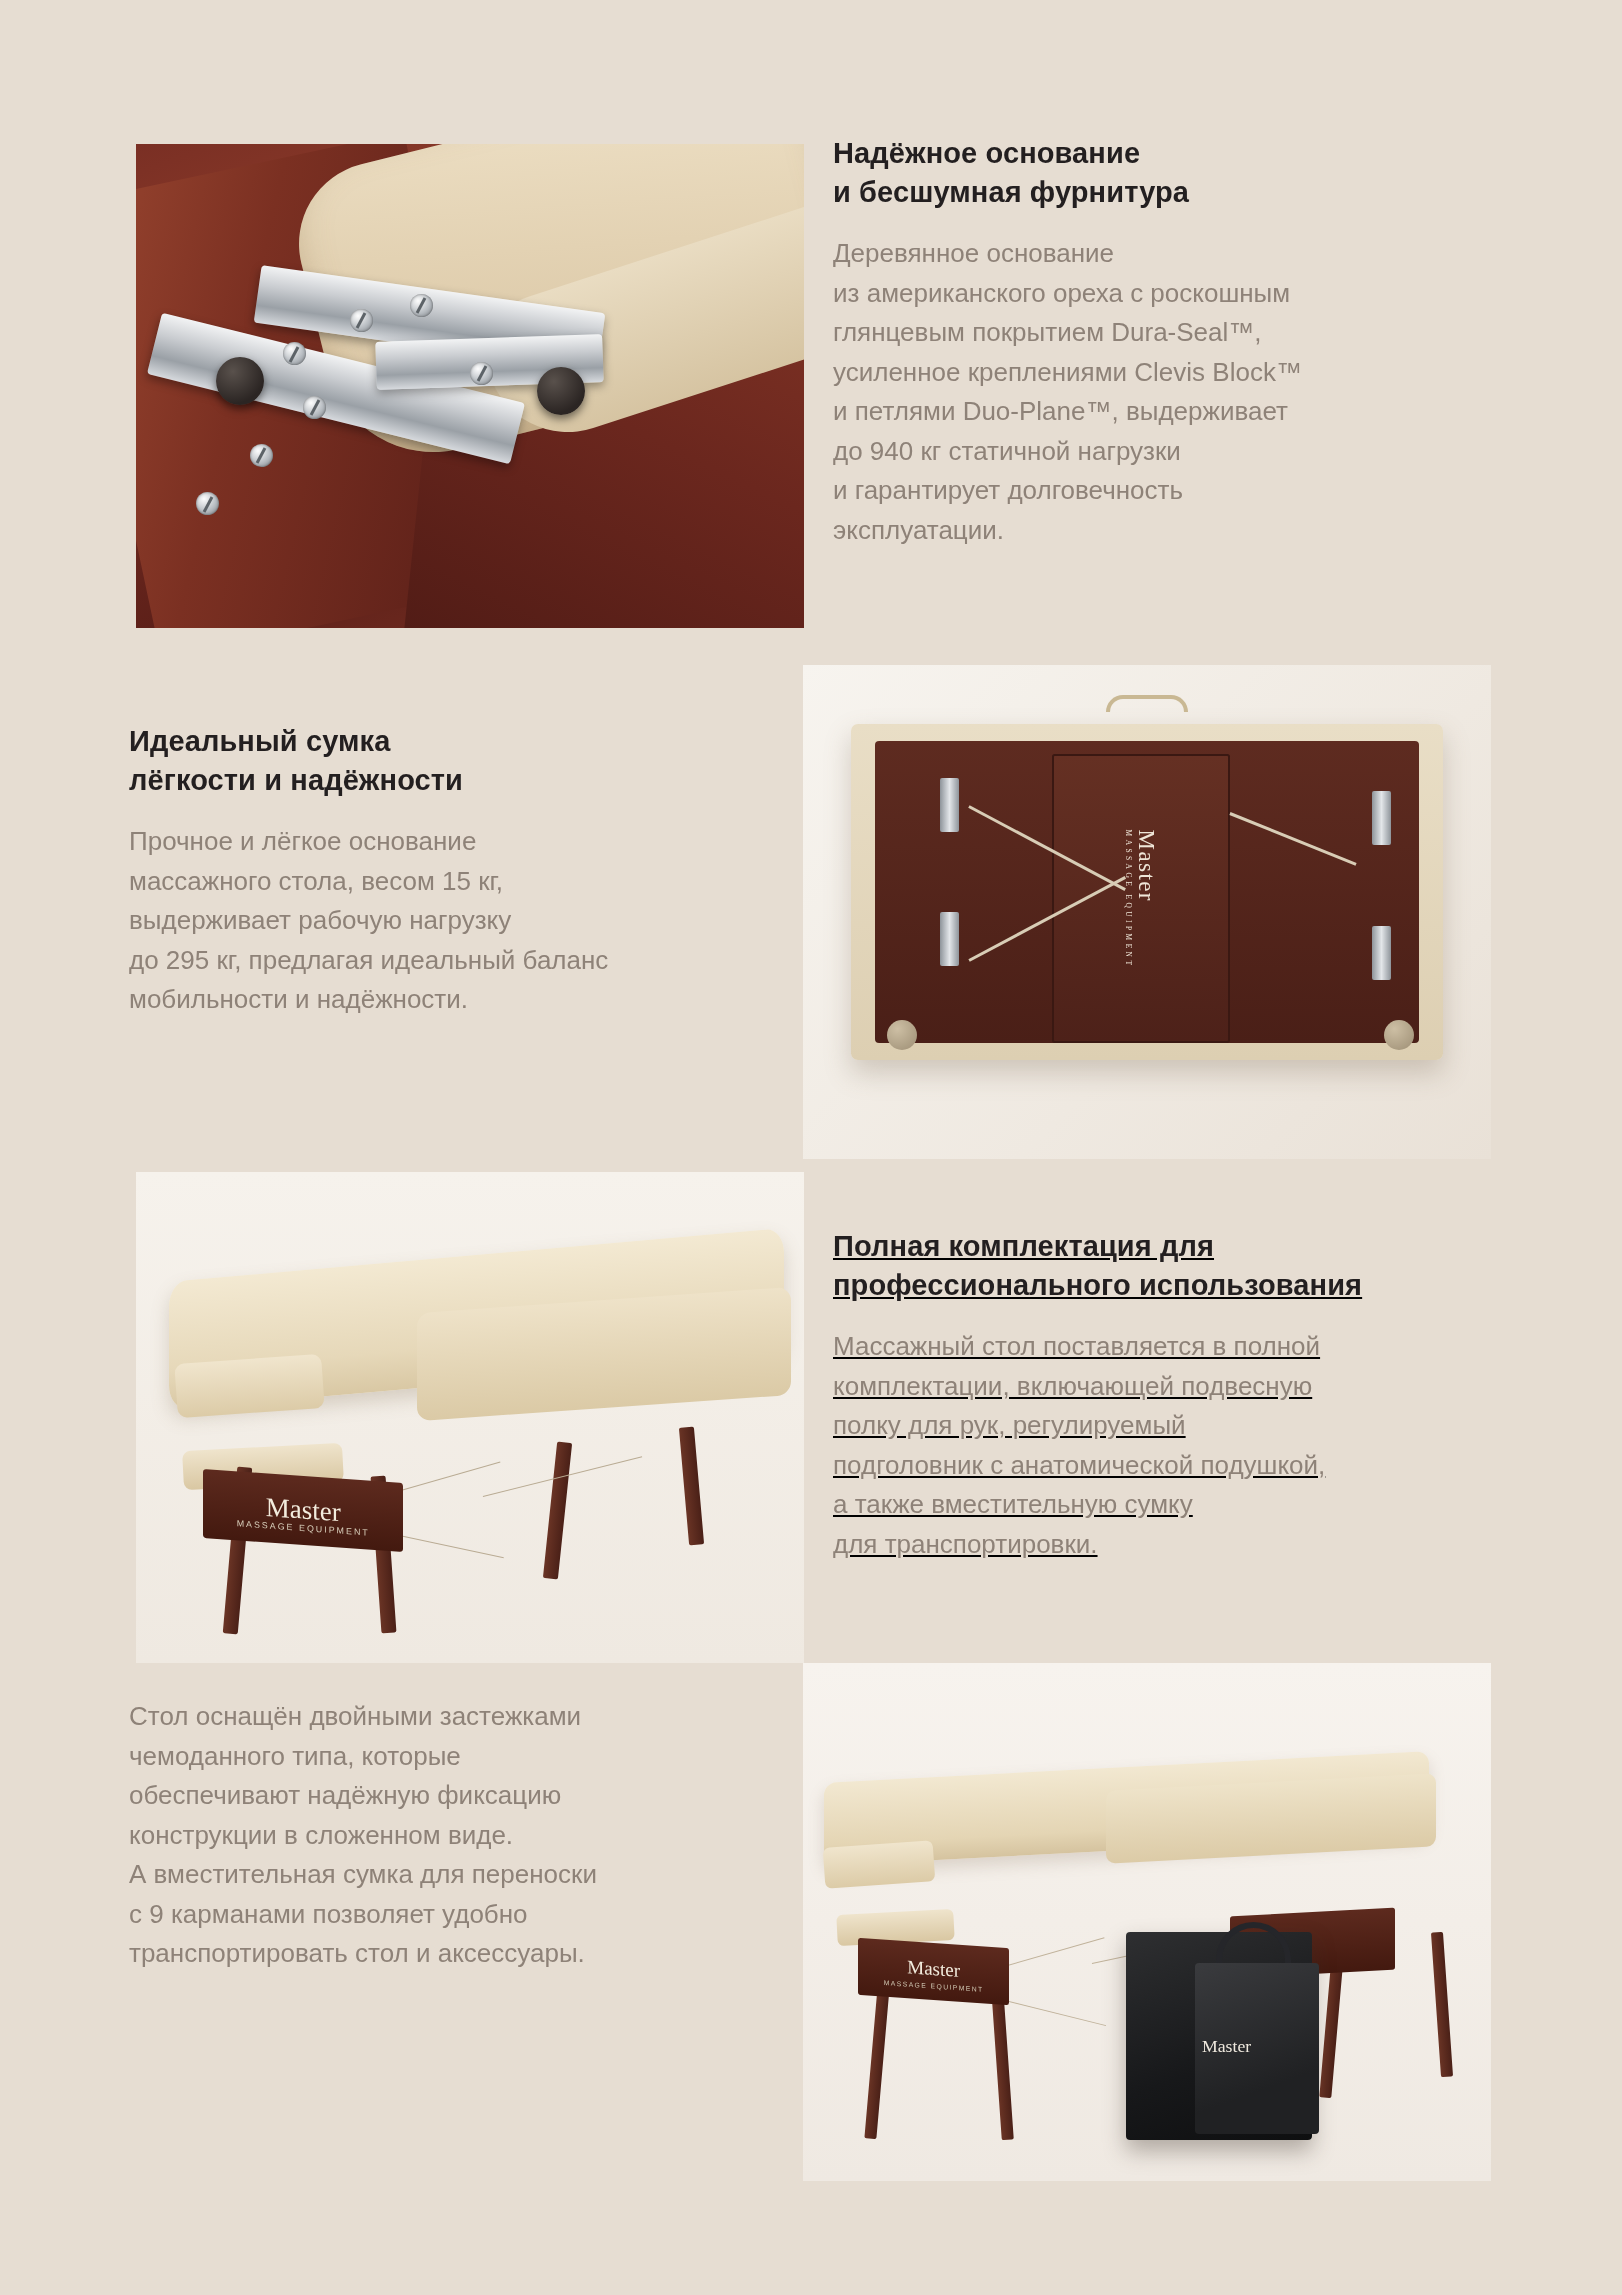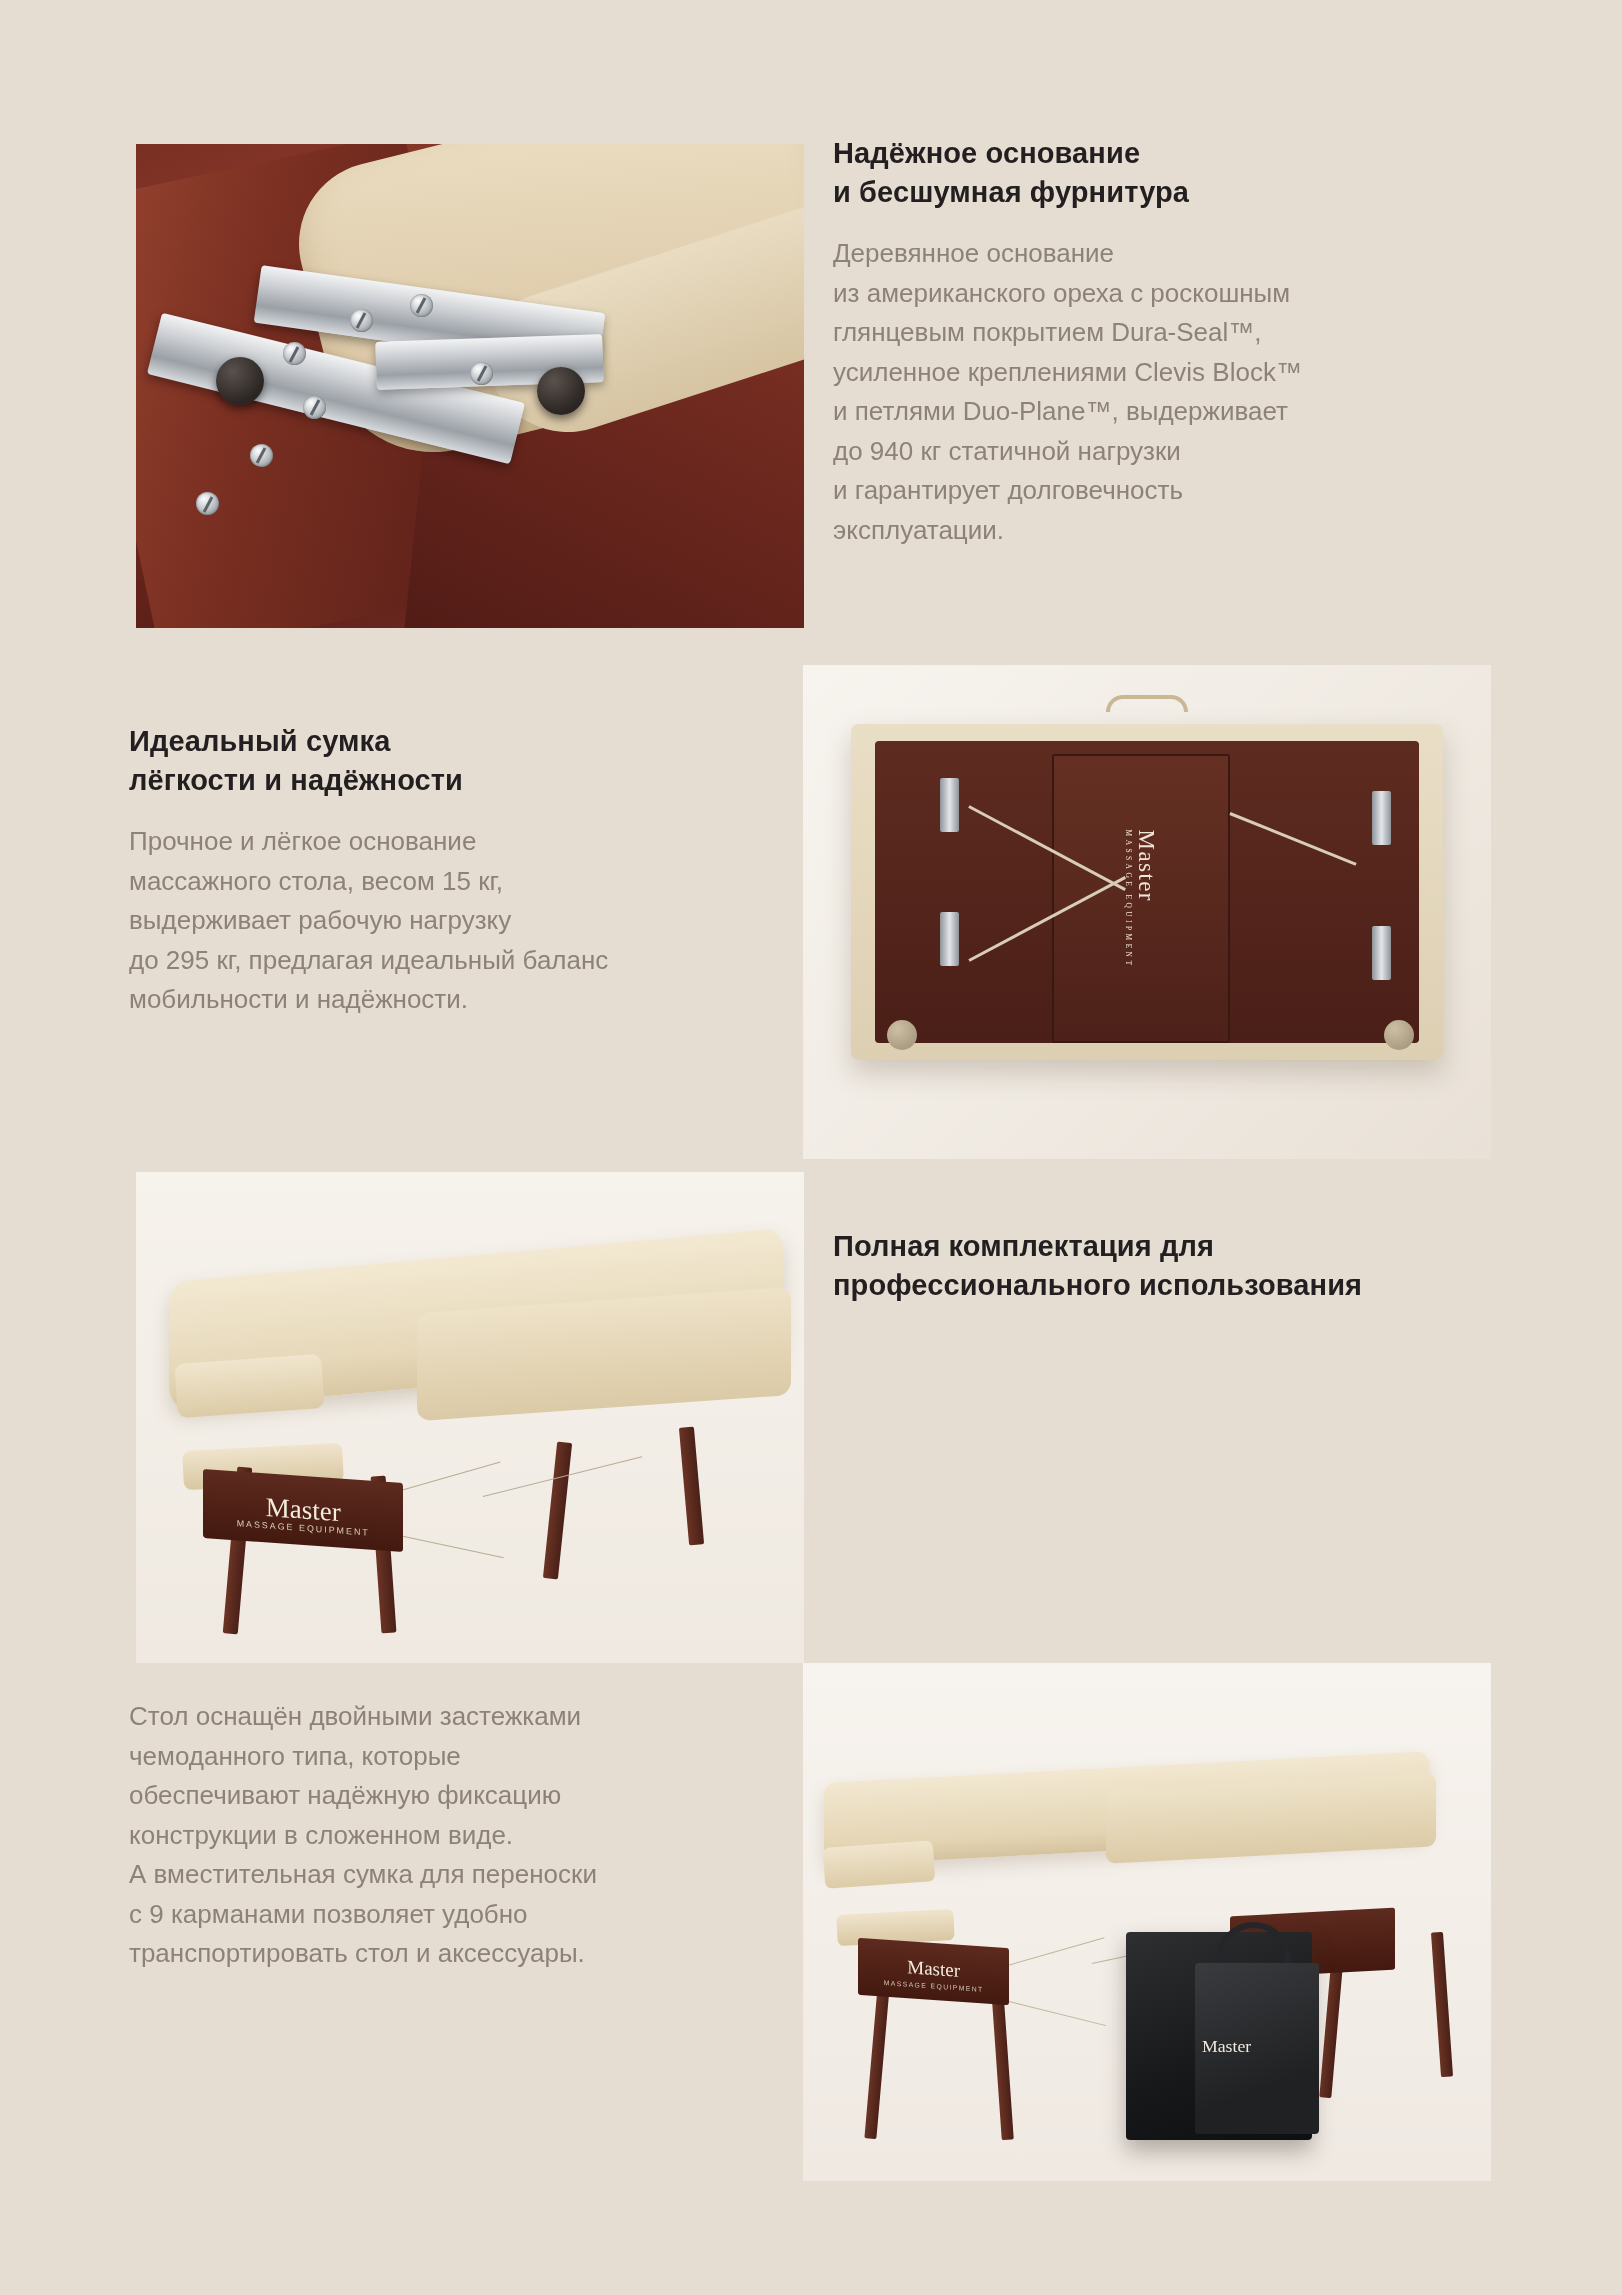--- a/index.html
+++ b/index.html
@@ -354,23 +354,29 @@
     <div class="leg" style="left:82%; top:52%; height:24%; transform:rotate(-5deg);"></div>
     <div class="cable" style="left:26%; top:70%; width:198px; transform:rotate(-16deg);"></div>
     <div class="cable" style="left:26%; top:70%; width:198px; transform:rotate(12deg);"></div>
     <div class="cable" style="left:52%; top:66%; width:164px; transform:rotate(-14deg);"></div>
     <div class="apron">
       <div class="brandline">Master</div>
       <div class="brandsub">MASSAGE EQUIPMENT</div>
     </div>
   </div>
 
-  <div class="block" style="left:833px; top:1227px; width:682px;">
+  <div class="block" style="left:833px; top:1227px; width:682px;text-decoration:underline;">
     <h2 class="txt-title">Полная комплектация для
 профессионального использования</h2>
+    <p class="txt-body">Массажный стол поставляется в полной
+комплектации, включающей подвесную
+полку для рук, регулируемый
+подголовник с анатомической подушкой,
+а также вместительную сумку
+для транспортировки.</p>
   </div>
 
   <div class="block" style="left:129px; top:1697px; width:668px;">
     <p class="txt-body">Стол оснащён двойными застежками
 чемоданного типа, которые
 обеспечивают надёжную фиксацию
 конструкции в сложенном виде.
 А вместительная сумка для переноски
 с 9 карманами позволяет удобно
 транспортировать стол и аксессуары.</p>

